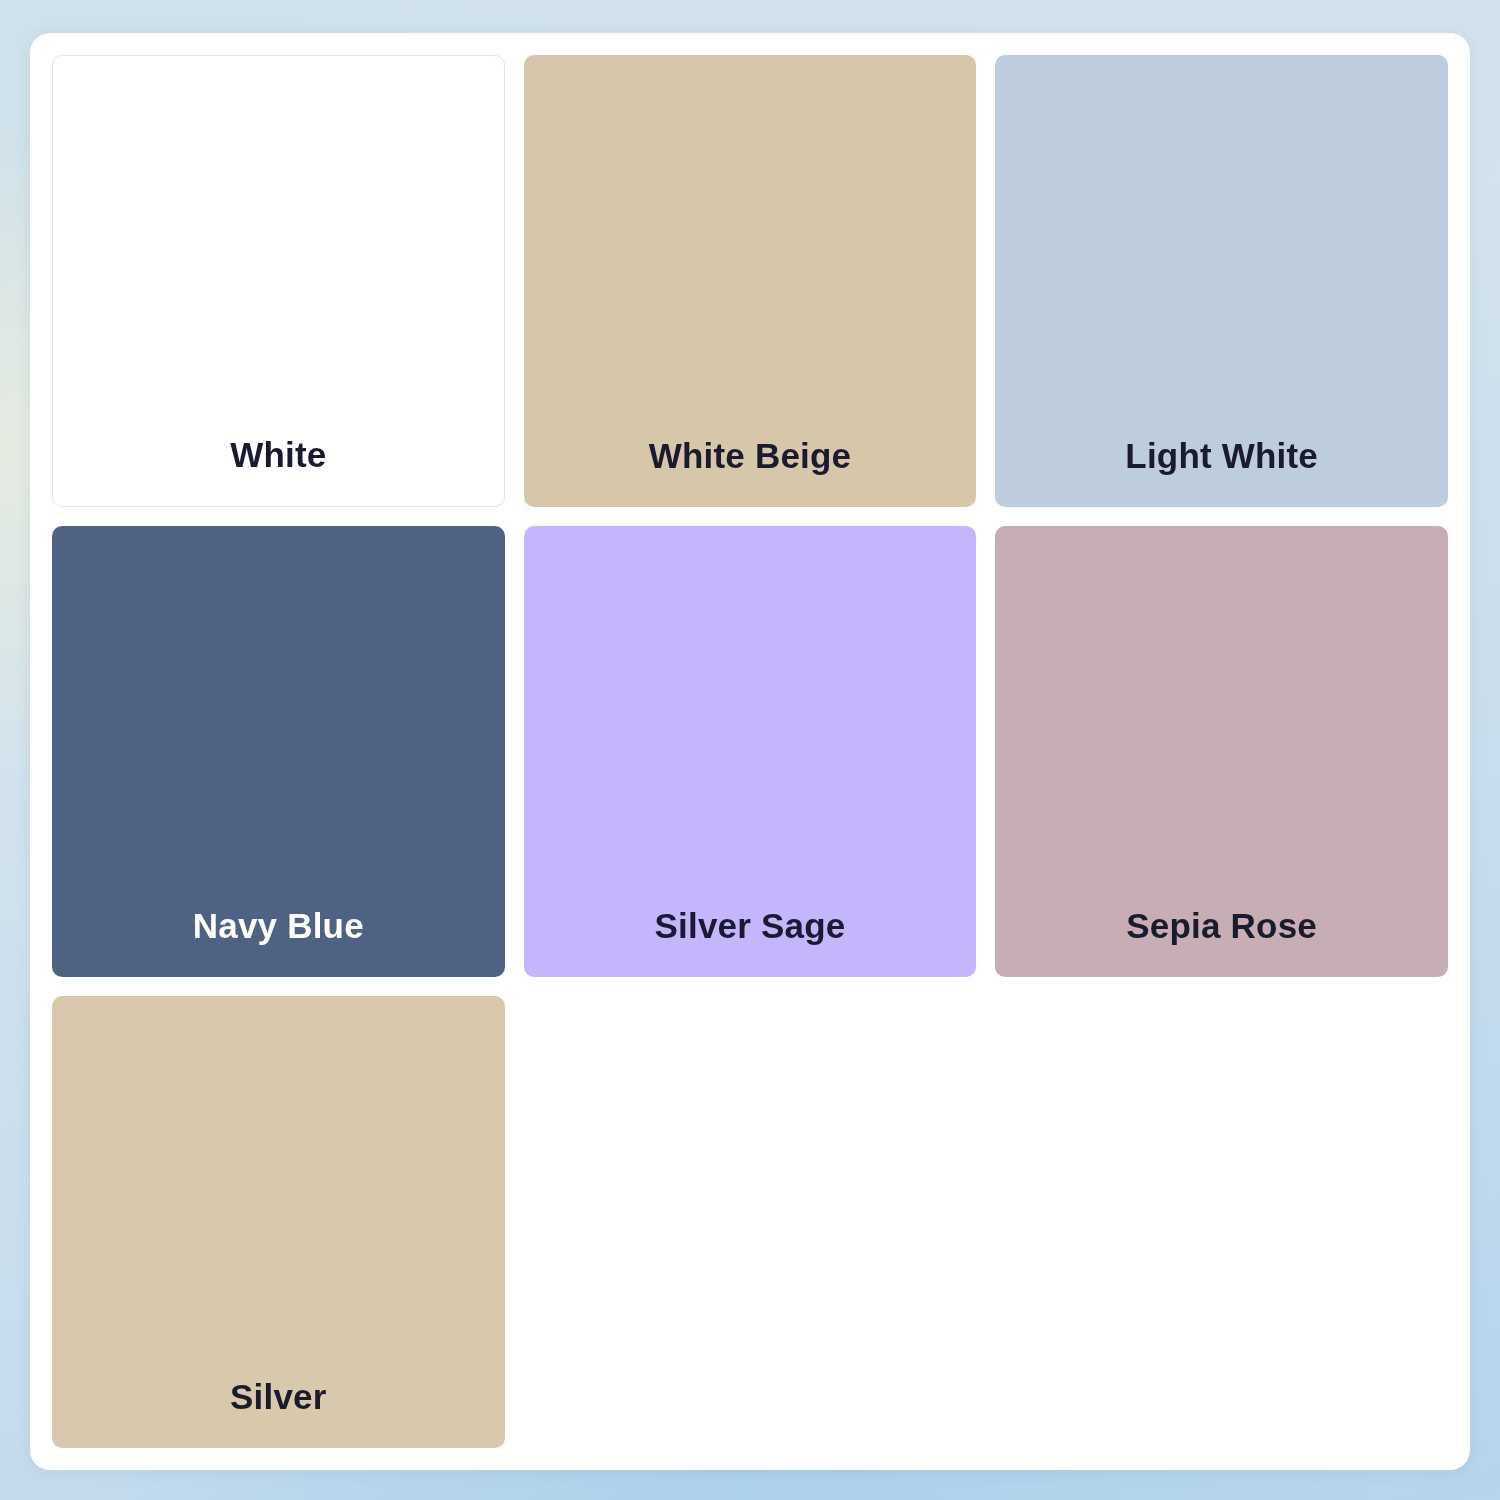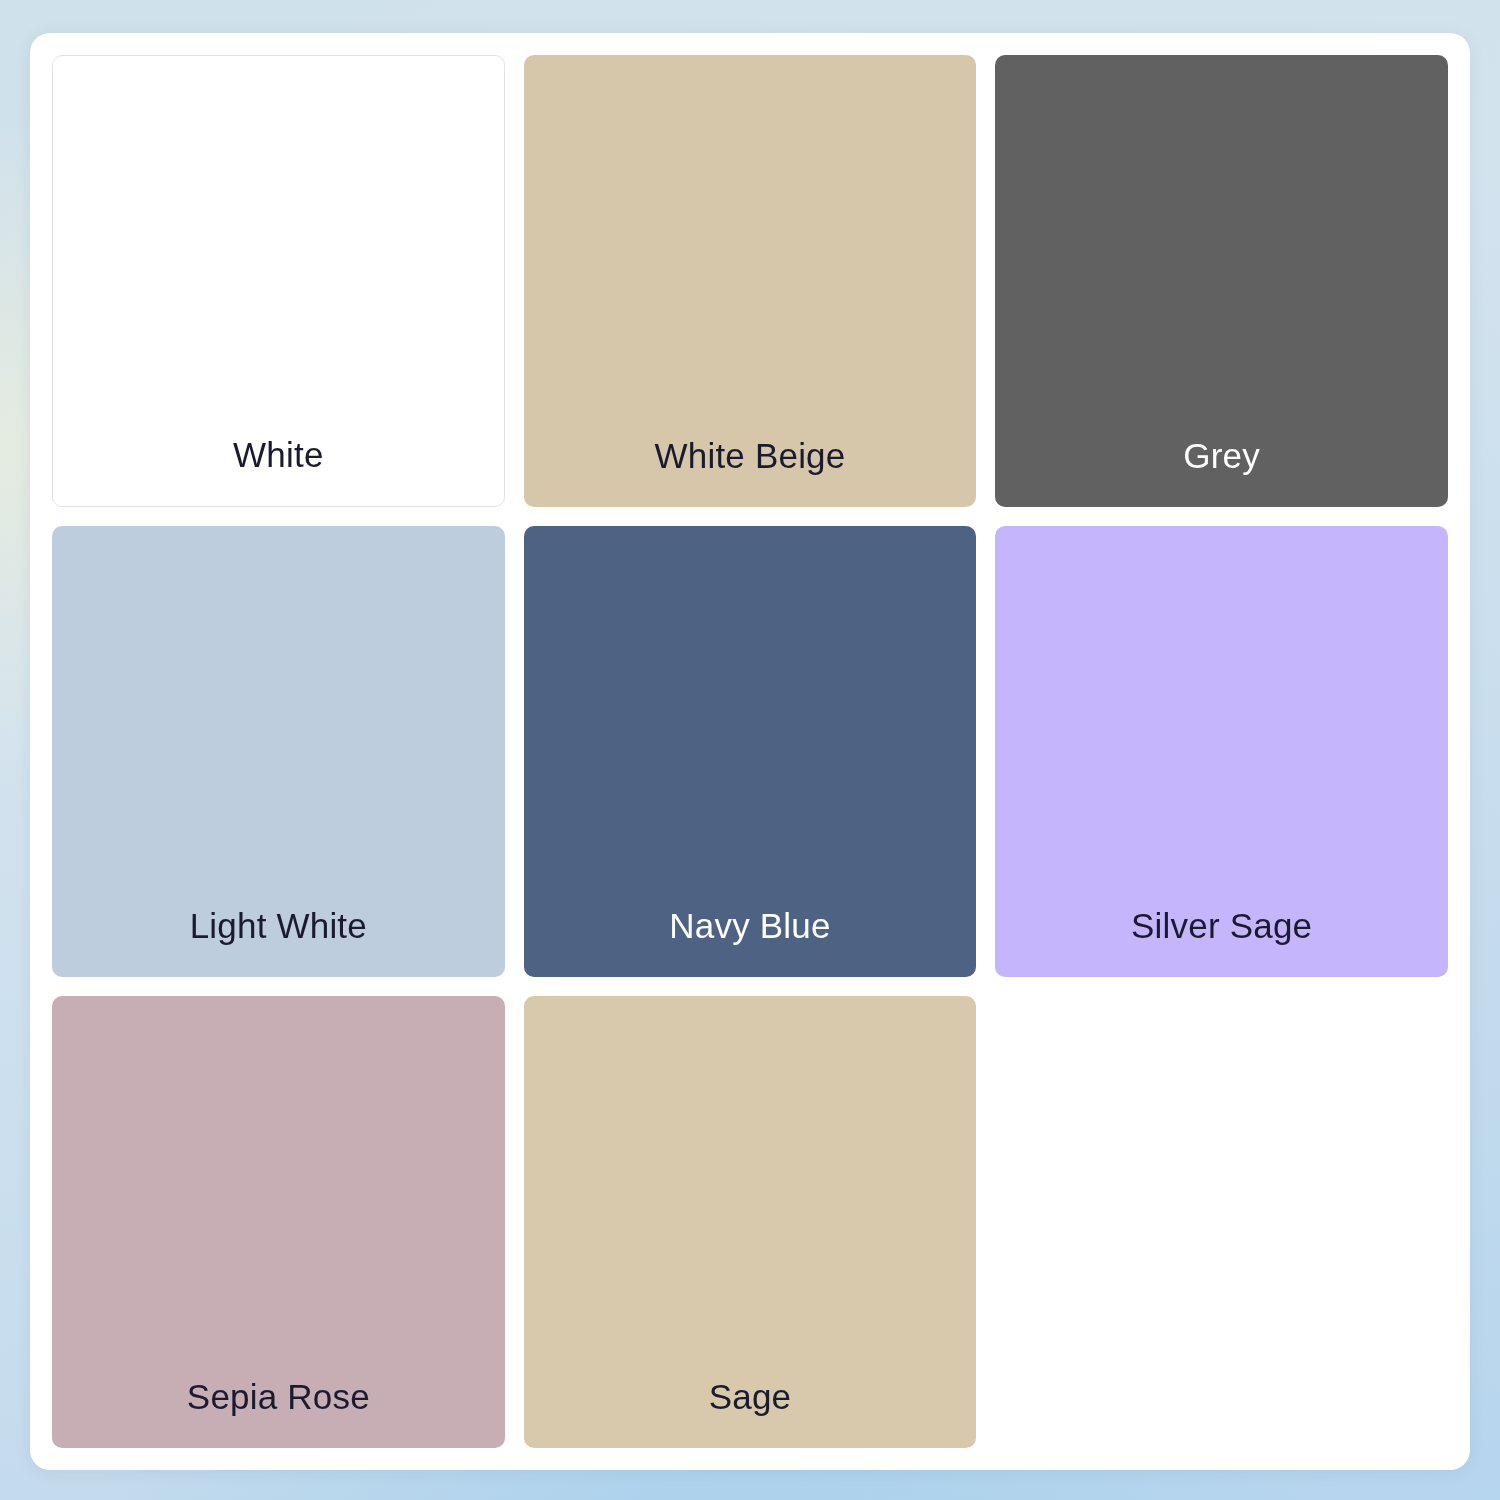--- a/index.html
+++ b/index.html
@@ -60,21 +60,21 @@
     overflow: hidden;
     box-sizing: border-box;
   }
 
   .swatch-label {
     display: block;
     width: 100%;
     text-align: center;
     font-family: "Liberation Sans", sans-serif;
     font-size: 35px;
-    font-weight: 400;
+    font-weight: 700;
     letter-spacing: 0.2px;
     line-height: 1;
     padding-bottom: 34px;
     user-select: none;
   }
 </style>
 </head>
 <body>
 
 <div id="backdrop">
@@ -85,39 +85,36 @@
 
       <div class="swatch" style="background: rgb(255, 255, 255); border: 1px solid rgb(227, 227, 227);">
         <span class="swatch-label" style="color: rgb(27, 27, 47);">White</span>
       </div>
 
       <div class="swatch" style="background: rgb(214, 199, 171);">
         <span class="swatch-label" style="color: rgb(27, 27, 47);">White Beige</span>
       </div>
 
 
-      <div class="swatch" style="background: rgb(97, 97, 97);">
-        <span class="swatch-label" style="color: rgb(255, 255, 255);">Grey</span>
-      </div>
 
       <div class="swatch" style="background: rgb(189, 205, 222);">
         <span class="swatch-label" style="color: rgb(27, 27, 47);">Light White</span>
       </div>
 
       <div class="swatch" style="background: rgb(78, 99, 132);">
         <span class="swatch-label" style="color: rgb(255, 255, 255);">Navy Blue</span>
       </div>
 
       <div class="swatch" style="background: #c4b5fd;">
         <span class="swatch-label" style="color: rgb(27, 27, 47);">Silver Sage</span>
       </div>
 
       <div class="swatch" style="background: rgb(198, 174, 180);">
         <span class="swatch-label" style="color: rgb(27, 27, 47); text-align: center;">Sepia Rose</span>
       </div>
 
       <div class="swatch" style="background: rgb(216, 201, 173);">
-        <span class="swatch-label" style="color: rgb(27, 27, 47);">Sage</span>
+        <span class="swatch-label" style="color: rgb(27, 27, 47);">Silver</span>
       </div>
 
     </div>
   </div>
 </div>
 
 </body></html>

